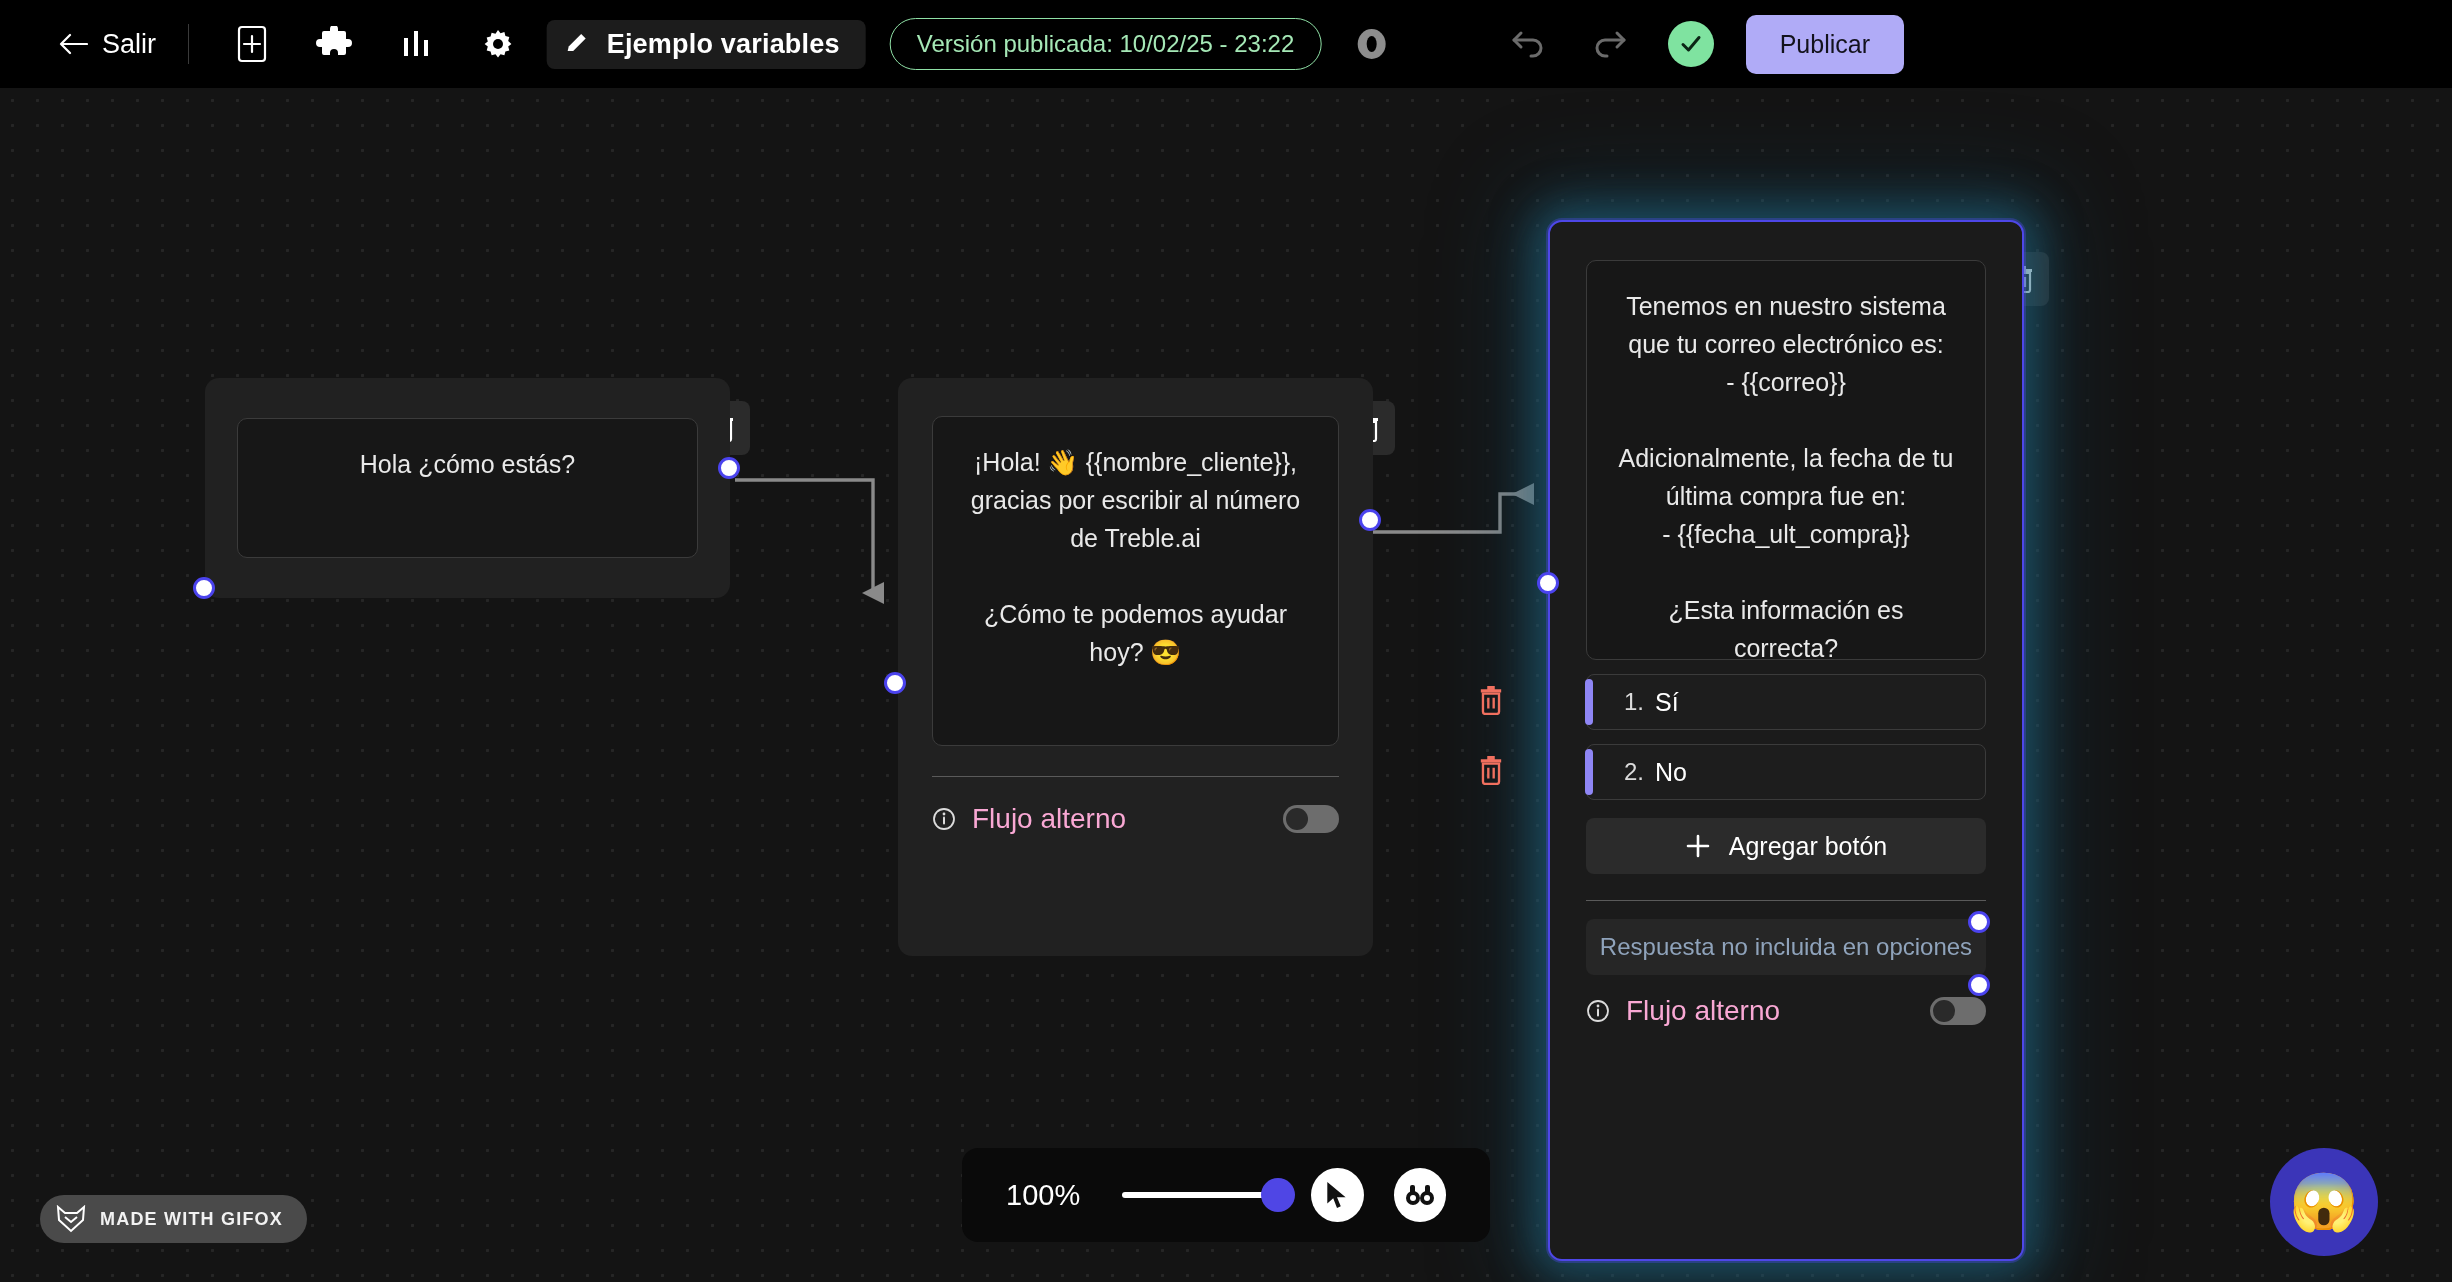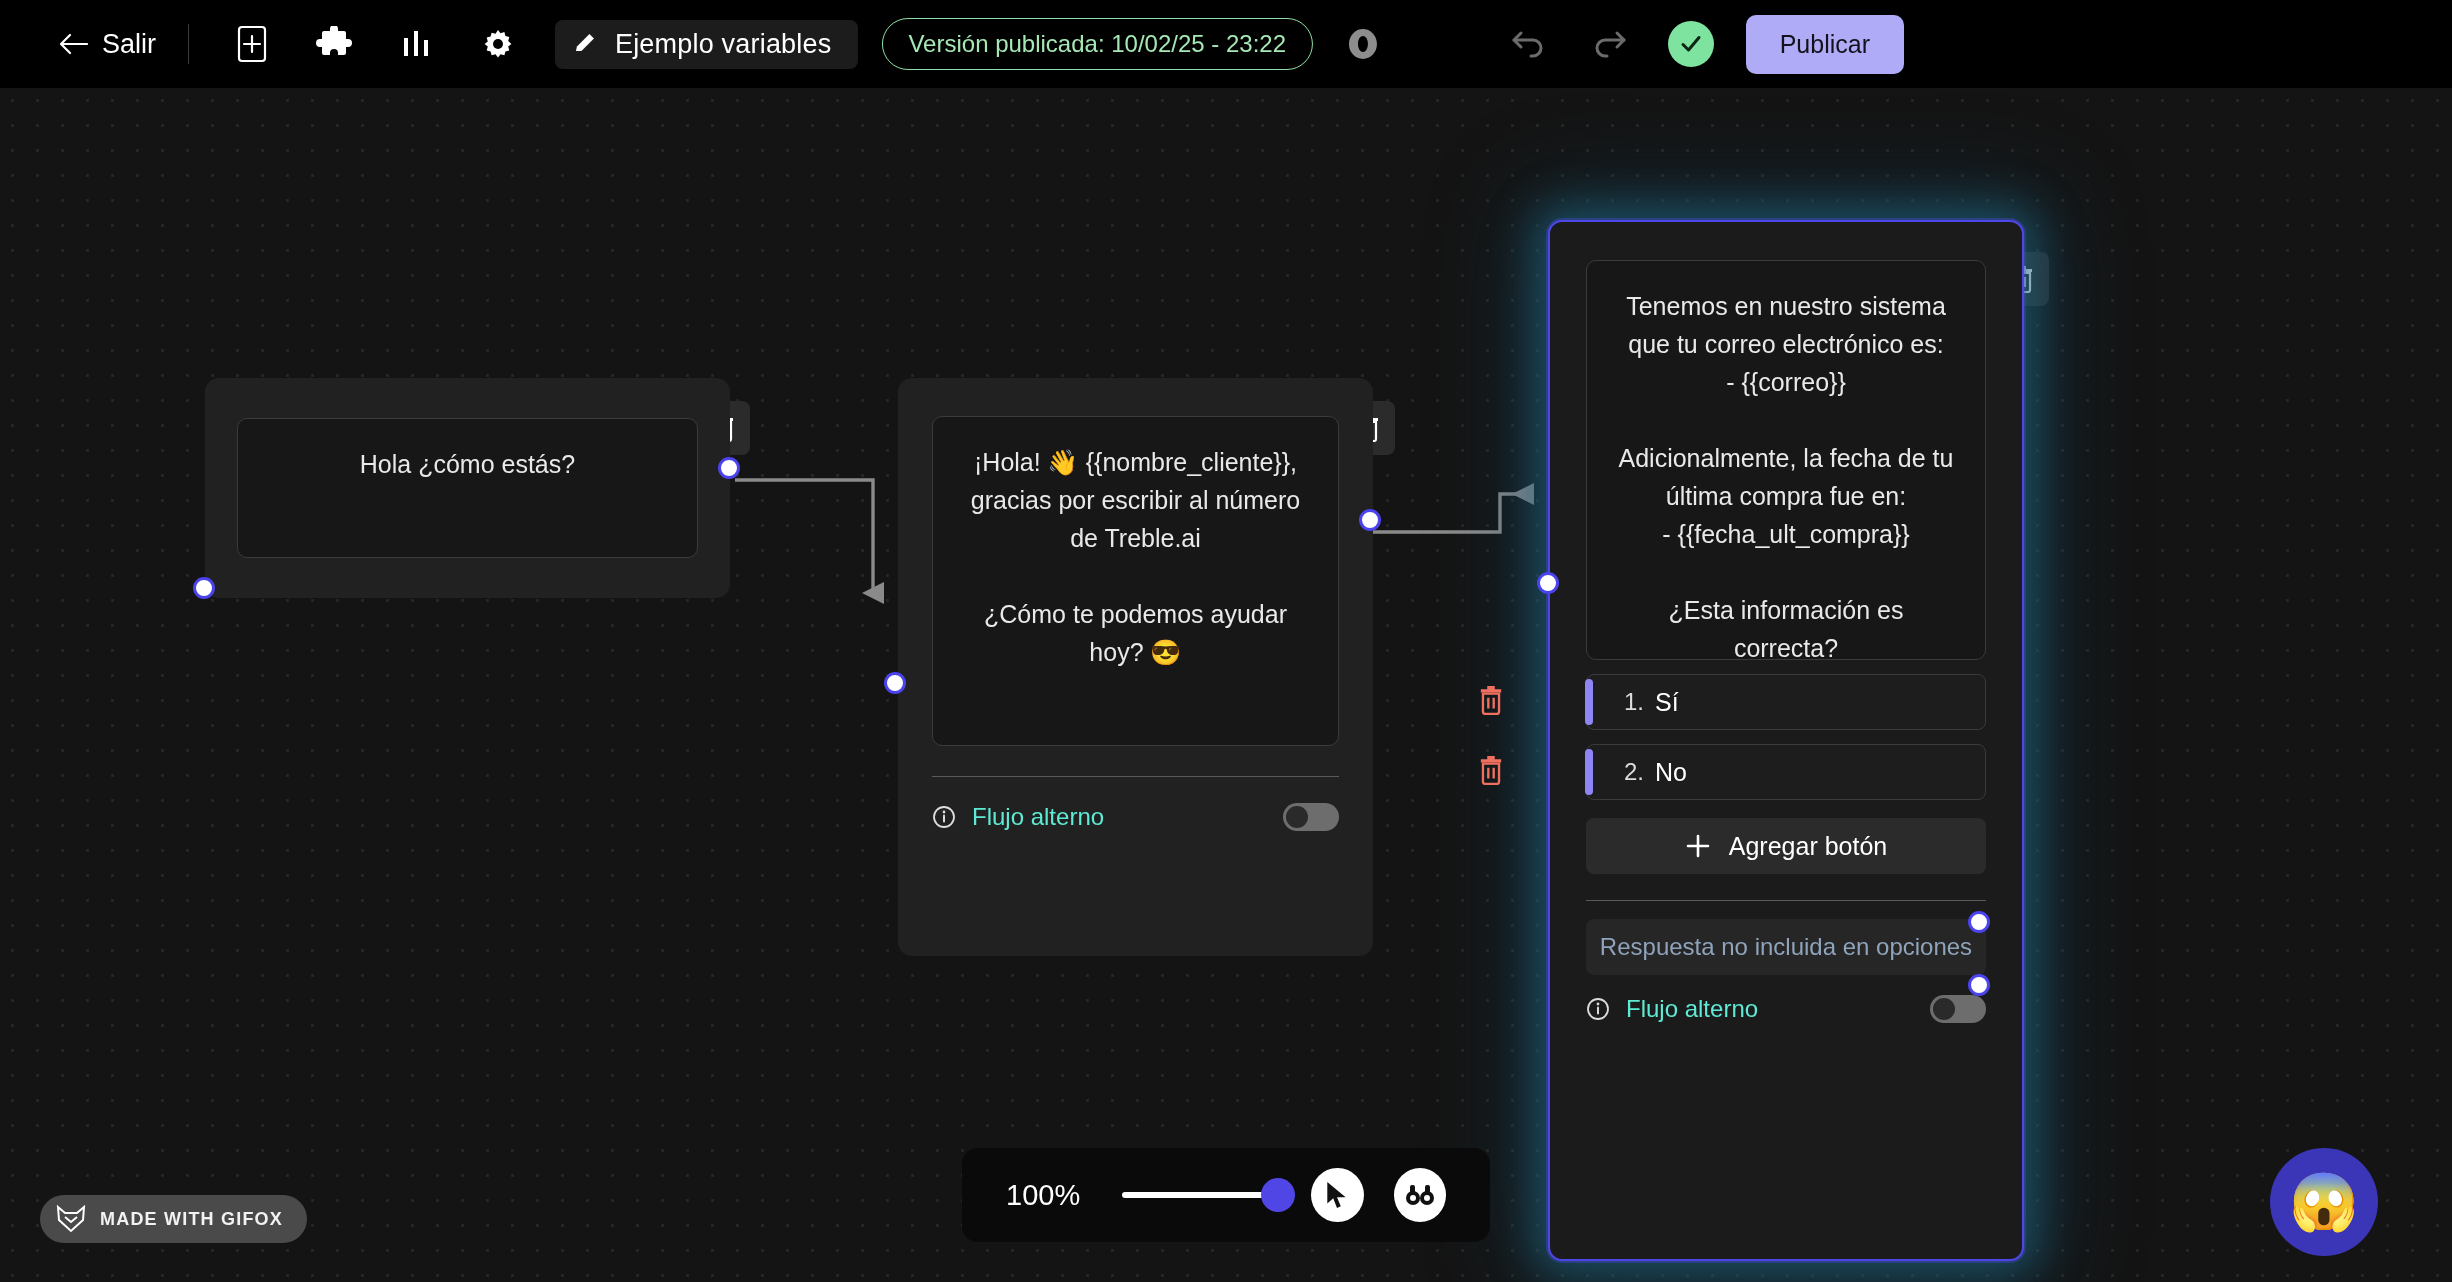--- a/index.html
+++ b/index.html
@@ -26,21 +26,21 @@
     cursor: pointer; margin: 0 10px;
   }
   .tb-center {
     position: absolute; left: 50%; transform: translateX(-50%);
     display: flex; align-items: center; gap: 24px;
   }
   .title-wrap {
     display: flex; align-items: center; gap: 16px;
     background: #1c1c1c; border-radius: 8px; padding: 9px 26px 9px 18px;
   }
-  .title-text { font-size: 27px; font-weight: normal; letter-spacing: .2px; }
+  .title-text { font-size: 27px; font-weight: bold; letter-spacing: .2px; }
   .version-badge {
     border: 1.5px solid #8fe0a6; border-radius: 26px; padding: 11px 26px;
     color: #a5e8b6; font-size: 24px; white-space: nowrap;
   }
   .eye-btn { width: 52px; height: 52px; display:flex; align-items:center; justify-content:center; cursor:pointer; }
   .tb-right {
     position: absolute; right: 40px; display: flex; align-items: center; gap: 26px;
   }
   .undo-btn, .redo-btn { width: 54px; height: 54px; display:flex; align-items:center; justify-content:center; cursor:pointer; }
   .check-circle {
@@ -89,21 +89,21 @@
   .handle {
     position: absolute; width: 22px; height: 22px; border-radius: 50%;
     background: #fff; border: 3.5px solid #4b43ee; z-index: 12;
   }
 
   
   .sep { height: 1px; background: #5a5a5a; margin: 30px 0 0 0; }
   .flujo-row {
     display: flex; align-items: center; gap: 16px; padding-top: 26px;
   }
-  .flujo-label { font-size: 24px; color: #5eead4; }
+  .flujo-label { font-size: 28px; color: #f9a8d4; }
   .toggle {
     margin-left: auto; width: 56px; height: 28px; border-radius: 16px;
     background: #6d6d6d; position: relative; cursor: pointer;
   }
   .toggle .knob {
     position: absolute; left: 3px; top: 3px; width: 22px; height: 22px;
     border-radius: 50%; background: #2a2a2a;
   }
 
   

